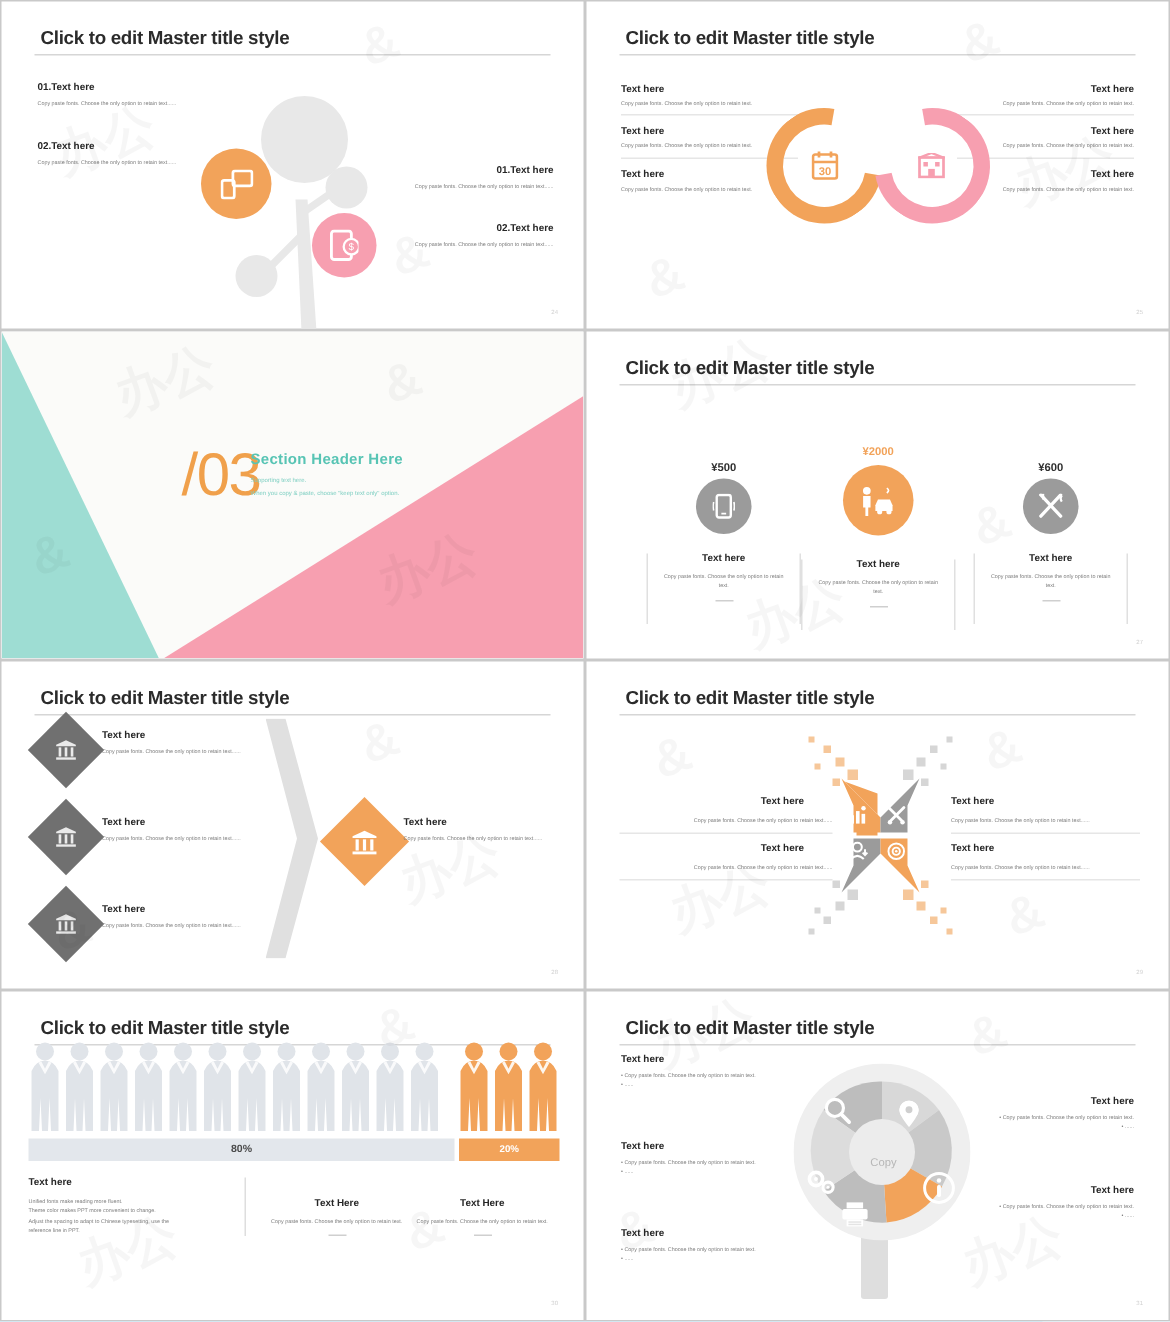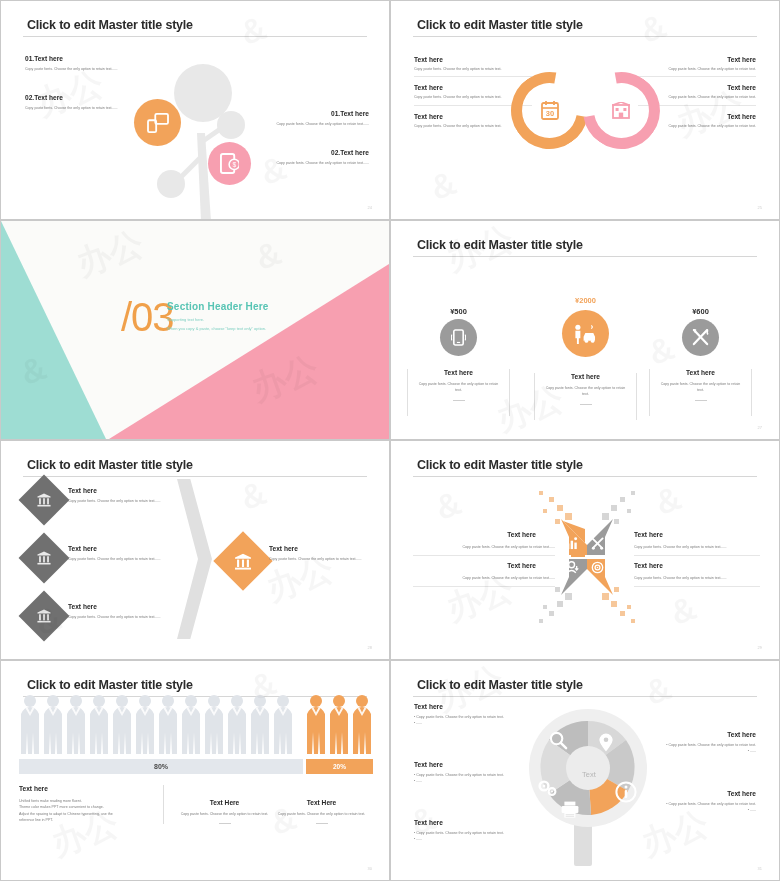--- a/index.html
+++ b/index.html
@@ -296,21 +296,21 @@
         <span style="left:250px; top:135px;">办公</span>
       </div>
     </div>
   </div>
 
   <div class="slide">
     <div class="slide-inner">
       <div class="title">Click to edit Master title style</div>
       <div class="title-rule"></div>
 
-      <div class="pr-col" style="left:16px; top:90px;">
+      <div class="pr-col" style="left:40px; top:90px;">
         <div class="pr-price" style="position:absolute; top:-4px; left:0; right:0;">¥500</div>
         <div class="pr-circ" style="background:#9b9b9b; margin-top:8px;">
           <svg width="15" height="17" viewBox="0 0 16 18">
             <rect x="3" y="1" width="10" height="16" rx="1.6" fill="none" stroke="#fff" stroke-width="1.7"></rect>
             <line x1="6.3" y1="14.3" x2="9.7" y2="14.3" stroke="#fff" stroke-width="1.2"></line>
             <path d="M0.8 6 Q0 9 0.8 12" fill="none" stroke="#fff" stroke-width="1.2"></path>
             <path d="M15.2 6 Q16 9 15.2 12" fill="none" stroke="#fff" stroke-width="1.2"></path>
           </svg>
         </div>
         <div class="pr-card">
@@ -751,21 +751,21 @@
         <rect x="4.6" y="13.2" width="8.6" height="1" fill="#e4e4e4"></rect>
         <rect x="4.6" y="14.8" width="8.6" height="1" fill="#e4e4e4"></rect>
       </svg>
       <svg style="position:absolute; left:147px; top:119px; z-index:4;" width="20" height="17" viewBox="0 0 20 17">
         <circle cx="6" cy="6" r="4.4" fill="none" stroke="#fff" stroke-width="2.4"></circle>
         <circle cx="6" cy="6" r="1.3" fill="#fff"></circle>
         <circle cx="14" cy="11.5" r="3.4" fill="none" stroke="#fff" stroke-width="2.1"></circle>
         <circle cx="14" cy="11.5" r="1" fill="#fff"></circle>
       </svg>
       <div style="position:absolute; left:168px; top:109px; z-index:5; width:60px; text-align:center;
-                  font-size:7.5px; color:#b6b6b6;">Text</div>
+                  font-size:7.5px; color:#b6b6b6;">Copy</div>
 
       <div style="position:absolute; left:23px; top:42px; width:124px;">
         <div class="h-sm">Text here</div>
         <div class="bullet" style="margin-top:4px;">
           • <span>Copy paste fonts. Choose the only option to retain text.</span>
         </div>
         <div class="bullet">
           • <span>......</span>
         </div>
       </div>

